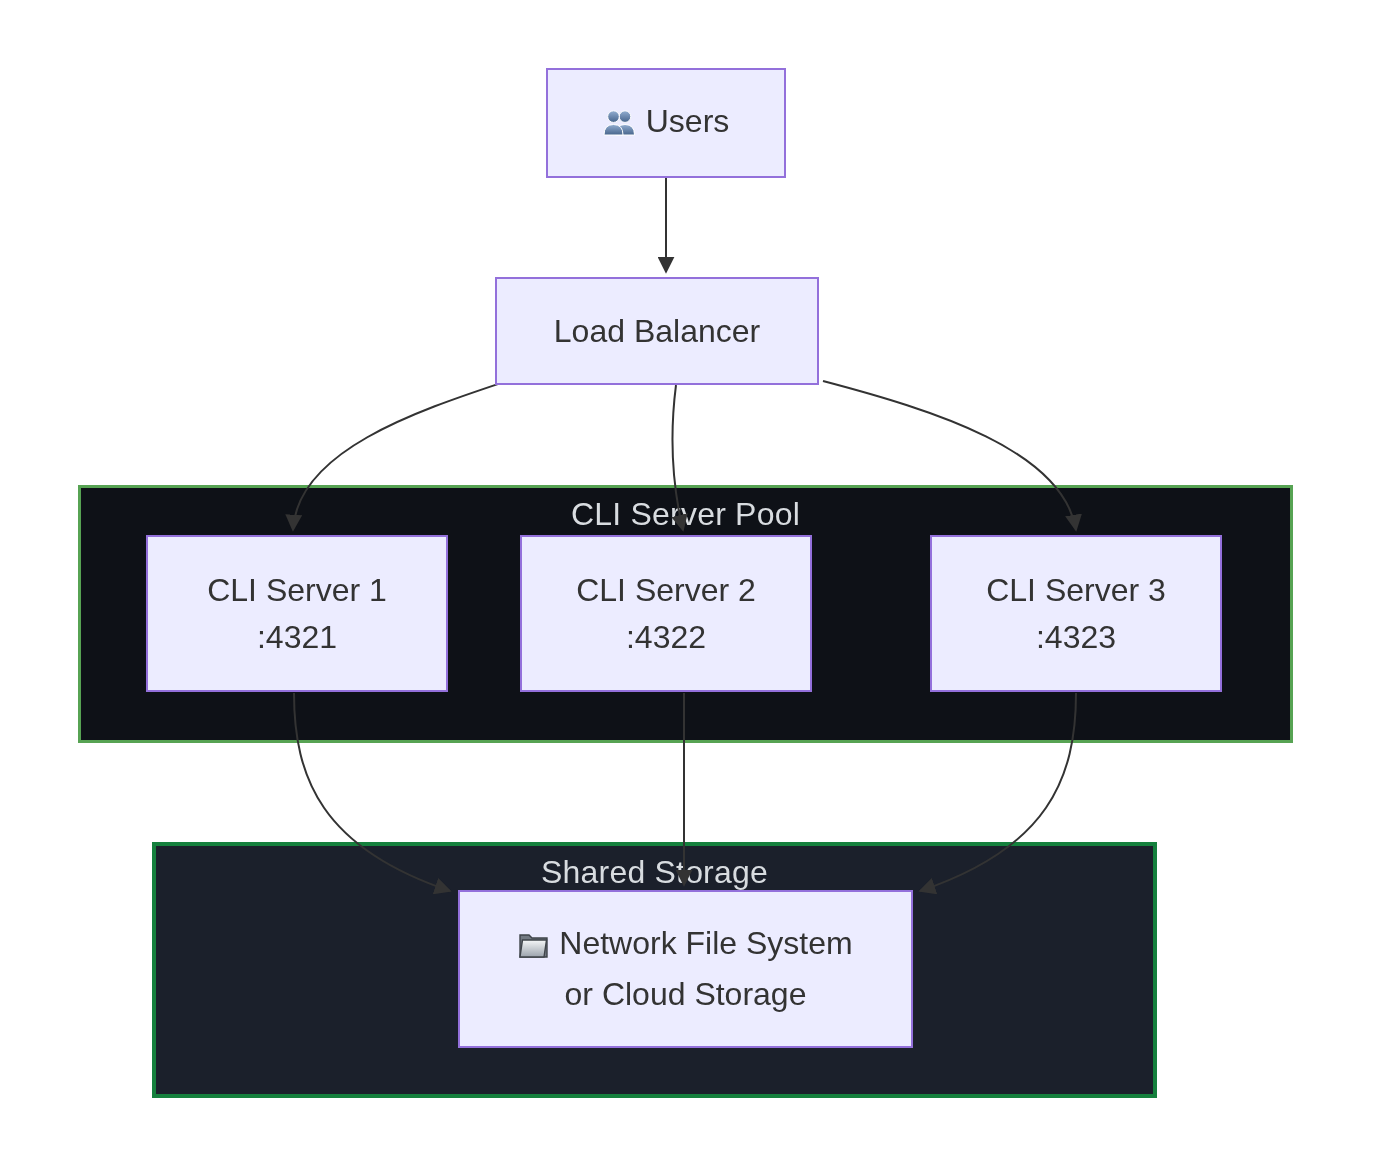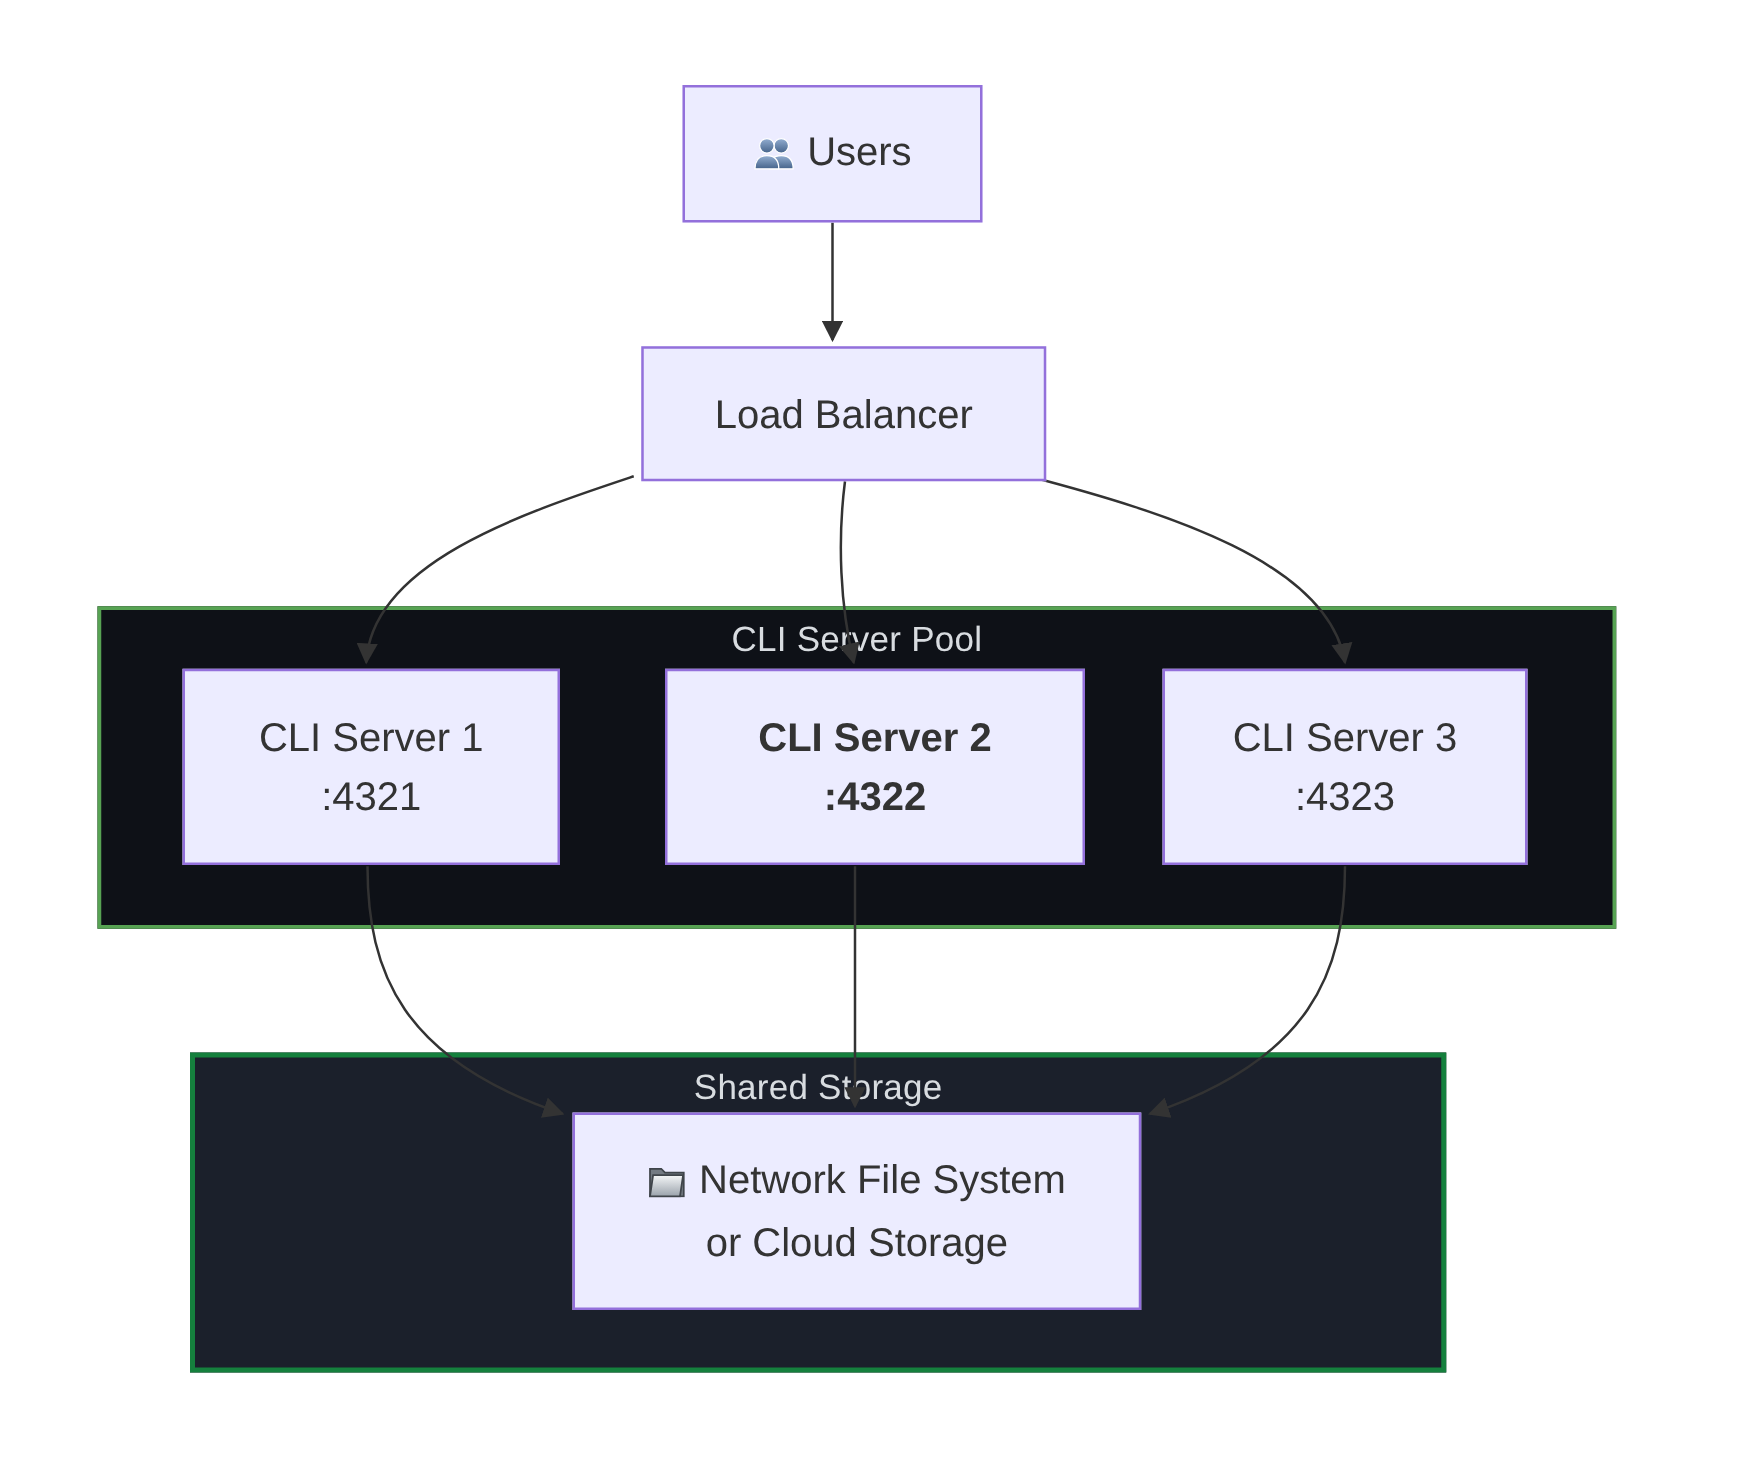--- a/index.html
+++ b/index.html
@@ -21,21 +21,21 @@
   }
   .c-storage {
     left: 152px; top: 842px; width: 1005px; height: 256px;
     background: #1b202b;
     border: 4px solid #15803d;
   }
   .container-label {
     position: absolute;
     top: 8px; left: 0; width: 100%;
     text-align: center;
-    font-size: 28px;
+    font-size: 32px;
     color: #d8dce0;
     letter-spacing: 0.2px;
   }
 
   
   svg.edges {
     position: absolute; left: 0; top: 0;
     width: 1400px; height: 1172px;
     pointer-events: none;
   }
@@ -55,23 +55,23 @@
     display: flex;
     flex-direction: column;
     align-items: center;
     justify-content: center;
     text-align: center;
   }
   .node .line { line-height: 47px; white-space: nowrap; }
   .node .line .icon { display: inline-block; vertical-align: -4px; margin-right: 10px; }
 
   .n-users { left: 546px; top: 68px;  width: 240px; height: 110px; }
-  .n-lb    { left: 513px; top: 277px; width: 324px; height: 108px; }
+  .n-lb    { left: 495px; top: 277px; width: 324px; height: 108px; }
   .n-cli1  { left: 146px; top: 535px; width: 302px; height: 157px; }
-  .n-cli2  { left: 532px; top: 535px; width: 336px; height: 157px; font-weight: bold; }
+  .n-cli2  { left: 520px; top: 535px; width: 292px; height: 157px; }
   .n-cli3  { left: 930px; top: 535px; width: 292px; height: 157px; }
   .n-nfs   { left: 458px; top: 890px; width: 455px; height: 158px; }
 </style>
 </head>
 <body>
 
 <div class="canvas">
 
   <div class="container c-pool">
     <div class="container-label">CLI Server Pool</div>

